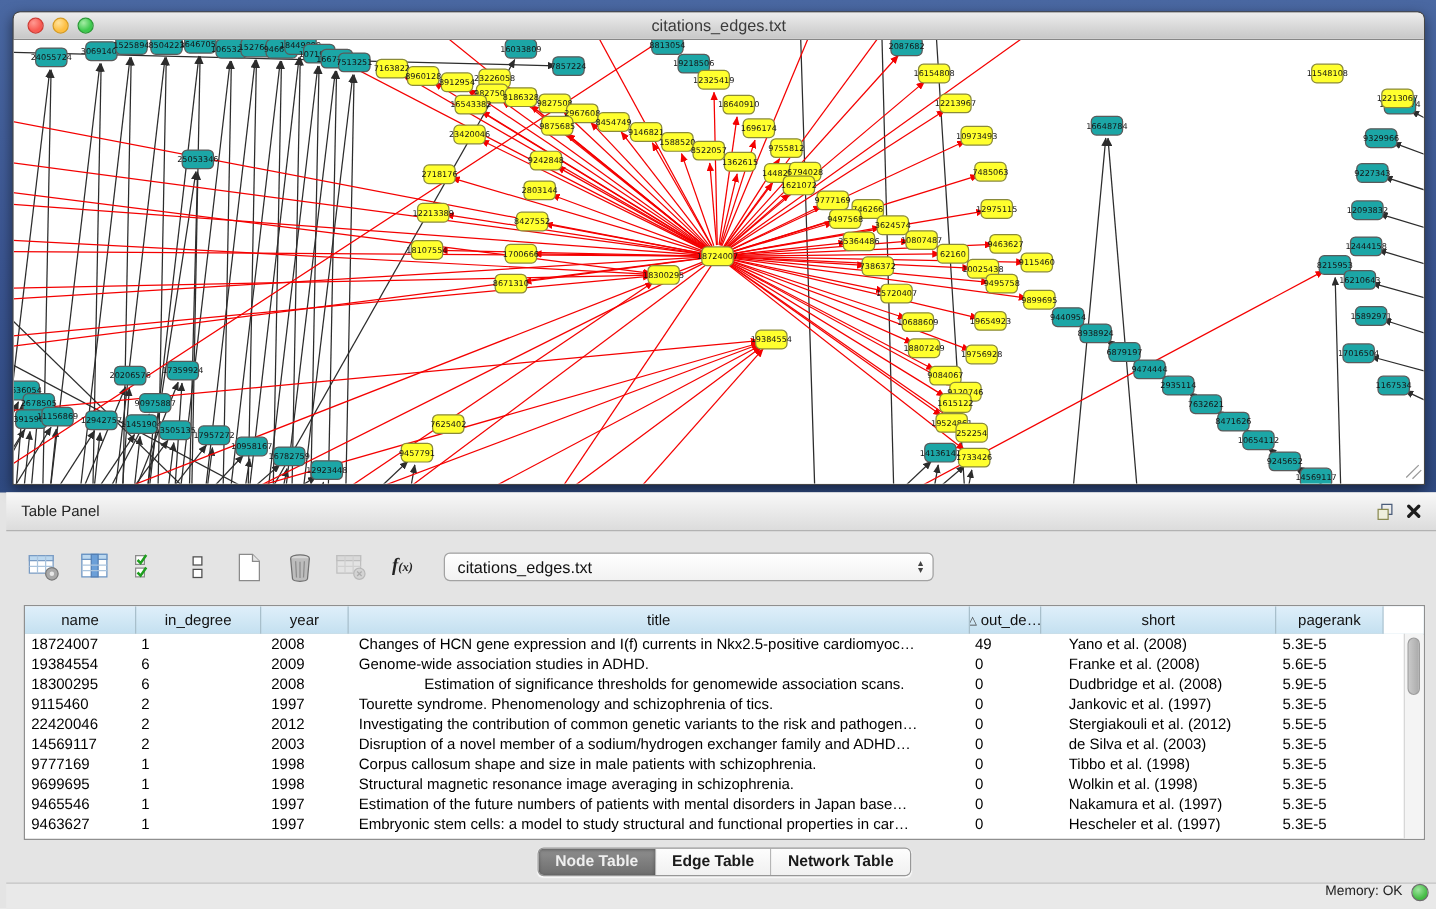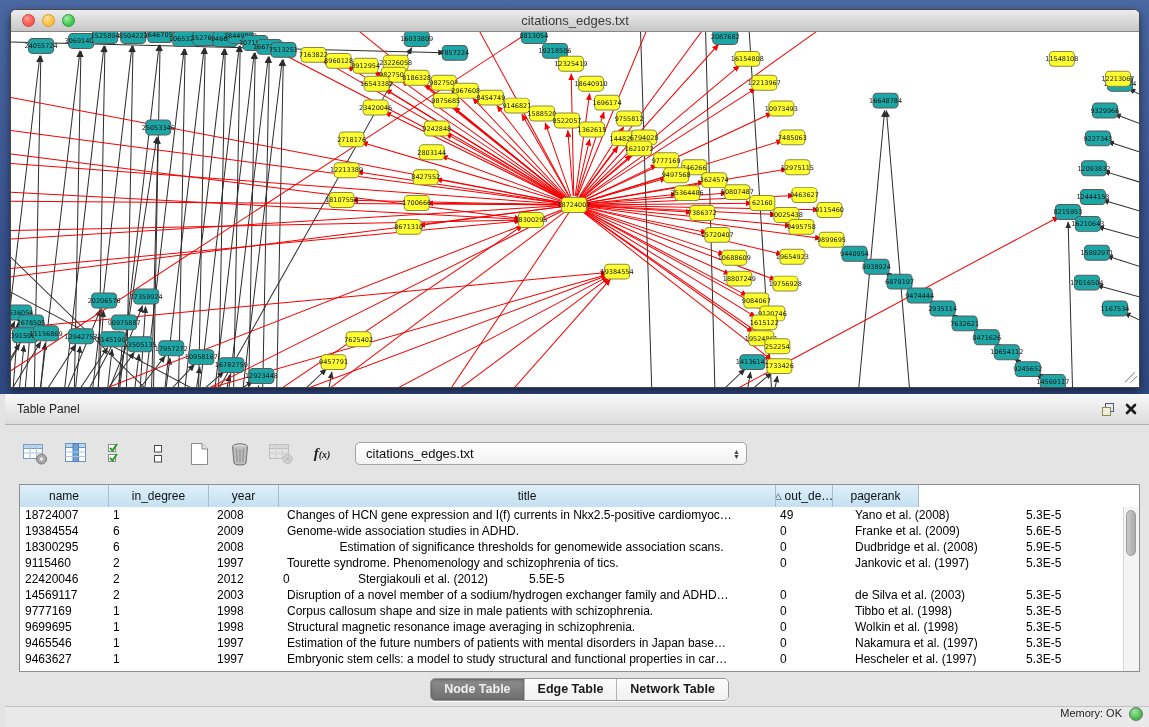--- a/index.html
+++ b/index.html
@@ -851,40 +851,41 @@
     </div>
   </div>
 
   <div class="table-wrap">
     <div class="thead">
         <div class="th" style="width: 89px;">name</div>
         <div class="th" style="width: 100px;">in_degree</div>
         <div class="th" style="width: 70px;">year</div>
         <div class="th" style="width: 497px;">title</div>
         <div class="th" style="width: 57px;"><span class="sortglyph">△</span>out_de…</div>
+        <div class="th" style="width: 188px;">short</div>
         <div class="th" style="width: 86px;">pagerank</div>
         <div class="th" style="flex: 1 1 0%; border-right: none; background: rgb(255, 255, 255);"></div>
       </div>
     <div class="tbody">
         <div class="tr">
           <div class="td" style="width: 89px; padding-left: 5px;">18724007</div>
           <div class="td" style="width: 100px; padding-left: 4px;">1</div>
           <div class="td" style="width: 70px; padding-left: 8px;">2008</div>
           <div class="td" style="width: 497px; padding-left: 8px;">Changes of HCN gene expression and I(f) currents in Nkx2.5-positive cardiomyoc…</div>
           <div class="td" style="width: 57px; padding-left: 4px;">49</div>
           <div class="td" style="width: 188px; padding-left: 22px;">Yano et al. (2008)</div>
           <div class="td" style="width: 86px; padding-left: 5px;">5.3E-5</div>
         </div>
         <div class="tr">
           <div class="td" style="width: 89px; padding-left: 5px;">19384554</div>
           <div class="td" style="width: 100px; padding-left: 4px;">6</div>
           <div class="td" style="width: 70px; padding-left: 8px;">2009</div>
           <div class="td" style="width: 497px; padding-left: 8px;">Genome-wide association studies in ADHD.</div>
           <div class="td" style="width: 57px; padding-left: 4px;">0</div>
-          <div class="td" style="width: 188px; padding-left: 22px;">Franke et al. (2009)</div>
+          <div class="td" style="width: 188px; padding-left: 22px;">Franke et al. (2008)</div>
           <div class="td" style="width: 86px; padding-left: 5px;">5.6E-5</div>
         </div>
         <div class="tr">
           <div class="td" style="width: 89px; padding-left: 5px;">18300295</div>
           <div class="td" style="width: 100px; padding-left: 4px;">6</div>
           <div class="td" style="width: 70px; padding-left: 8px;">2008</div>
           <div class="td" style="width: 497px; padding-left: 8px; text-align: center;">Estimation of significance thresholds for genomewide association scans.</div>
           <div class="td" style="width: 57px; padding-left: 4px;">0</div>
           <div class="td" style="width: 188px; padding-left: 22px;">Dudbridge et al. (2008)</div>
           <div class="td" style="width: 86px; padding-left: 5px;">5.9E-5</div>
@@ -895,20 +896,21 @@
           <div class="td" style="width: 70px; padding-left: 8px;">1997</div>
           <div class="td" style="width: 497px; padding-left: 8px;">Tourette syndrome. Phenomenology and schizophrenia of tics.</div>
           <div class="td" style="width: 57px; padding-left: 4px;">0</div>
           <div class="td" style="width: 188px; padding-left: 22px;">Jankovic et al. (1997)</div>
           <div class="td" style="width: 86px; padding-left: 5px;">5.3E-5</div>
         </div>
         <div class="tr">
           <div class="td" style="width: 89px; padding-left: 5px;">22420046</div>
           <div class="td" style="width: 100px; padding-left: 4px;">2</div>
           <div class="td" style="width: 70px; padding-left: 8px;">2012</div>
+          <div class="td" style="width: 497px; padding-left: 8px;">Investigating the contribution of common genetic variants to the risk and pathogen…</div>
           <div class="td" style="width: 57px; padding-left: 4px;">0</div>
           <div class="td" style="width: 188px; padding-left: 22px;">Stergiakouli et al. (2012)</div>
           <div class="td" style="width: 86px; padding-left: 5px;">5.5E-5</div>
         </div>
         <div class="tr">
           <div class="td" style="width: 89px; padding-left: 5px;">14569117</div>
           <div class="td" style="width: 100px; padding-left: 4px;">2</div>
           <div class="td" style="width: 70px; padding-left: 8px;">2003</div>
           <div class="td" style="width: 497px; padding-left: 8px;">Disruption of a novel member of a sodium/hydrogen exchanger family and ADHD…</div>
           <div class="td" style="width: 57px; padding-left: 4px;">0</div>

